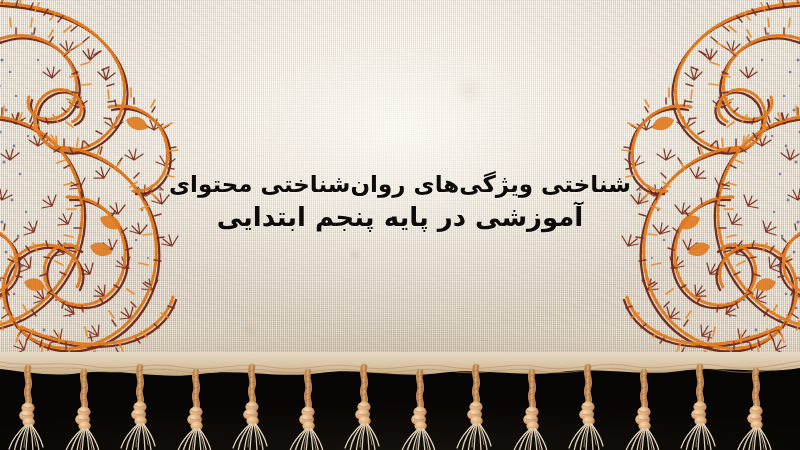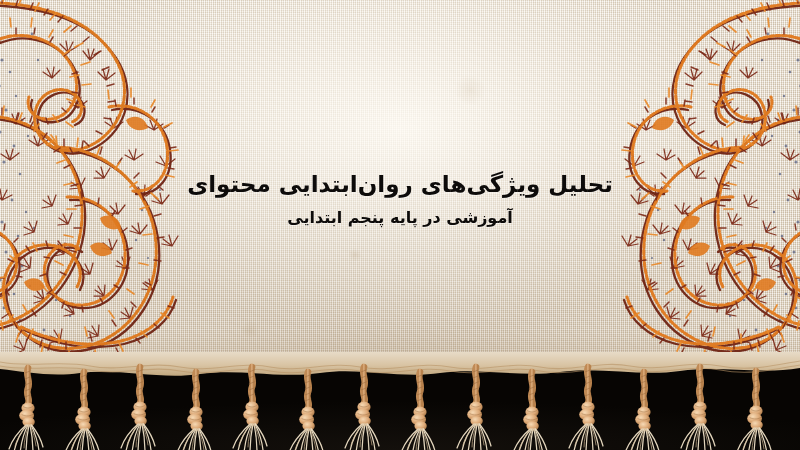--- a/index.html
+++ b/index.html
@@ -64,21 +64,21 @@
     text-align:center;
     color:#0d0b0a;
     font-size:23px;
     line-height:33px;
     font-weight:700;
     letter-spacing:0px;
     text-shadow:0 1px 0 rgba(255,255,255,.35);
     z-index:6;
   }
   .title .ln{display:block;white-space:nowrap;}
-  .title .ln2{font-size:16px;}
+  .title .ln2{font-size:26px;}
 </style>
 </head>
 <body>
 
 <div id="stage">
 
   <div class="cloth">
     <div class="cloth-stains"></div>
     <div class="hem"></div>
   </div>
@@ -371,21 +371,21 @@
       <g fill="#e07a20" opacity=".9">
         <path d="M106,218 c10,-6 20,0 21,10 c-10,4 -19,-1 -21,-10z"></path>
         <path d="M96,246 c8,-7 19,-3 22,7 c-9,6 -19,3 -22,-7z"></path>
         <path d="M132,120 c9,-7 20,-2 22,8 c-10,5 -19,1 -22,-8z"></path>
         <path d="M30,282 c8,-7 18,-4 21,5 c-8,7 -18,4 -21,-5z"></path>
       </g>
     </svg>
   </div>
 
   <div class="title">
-    <span class="ln ln1">تحلیل ویژگی‌های روان‌ابتدایی محتوای</span>
+    <span class="ln ln1">شناختی ویژگی‌های روان‌شناختی محتوای</span>
     <span class="ln ln2">آموزشی در پایه پنجم ابتدایی</span>
   </div>
 
   <div class="fringe">
     <svg viewBox="0 0 800 98" preserveAspectRatio="none" aria-hidden="true">
       <defs>
         <linearGradient id="cordG" x1="0" y1="0" x2="1" y2="0">
           <stop offset="0%" stop-color="#c08a55"></stop>
           <stop offset="45%" stop-color="#f0c69a"></stop>
           <stop offset="100%" stop-color="#b8824d"></stop>

